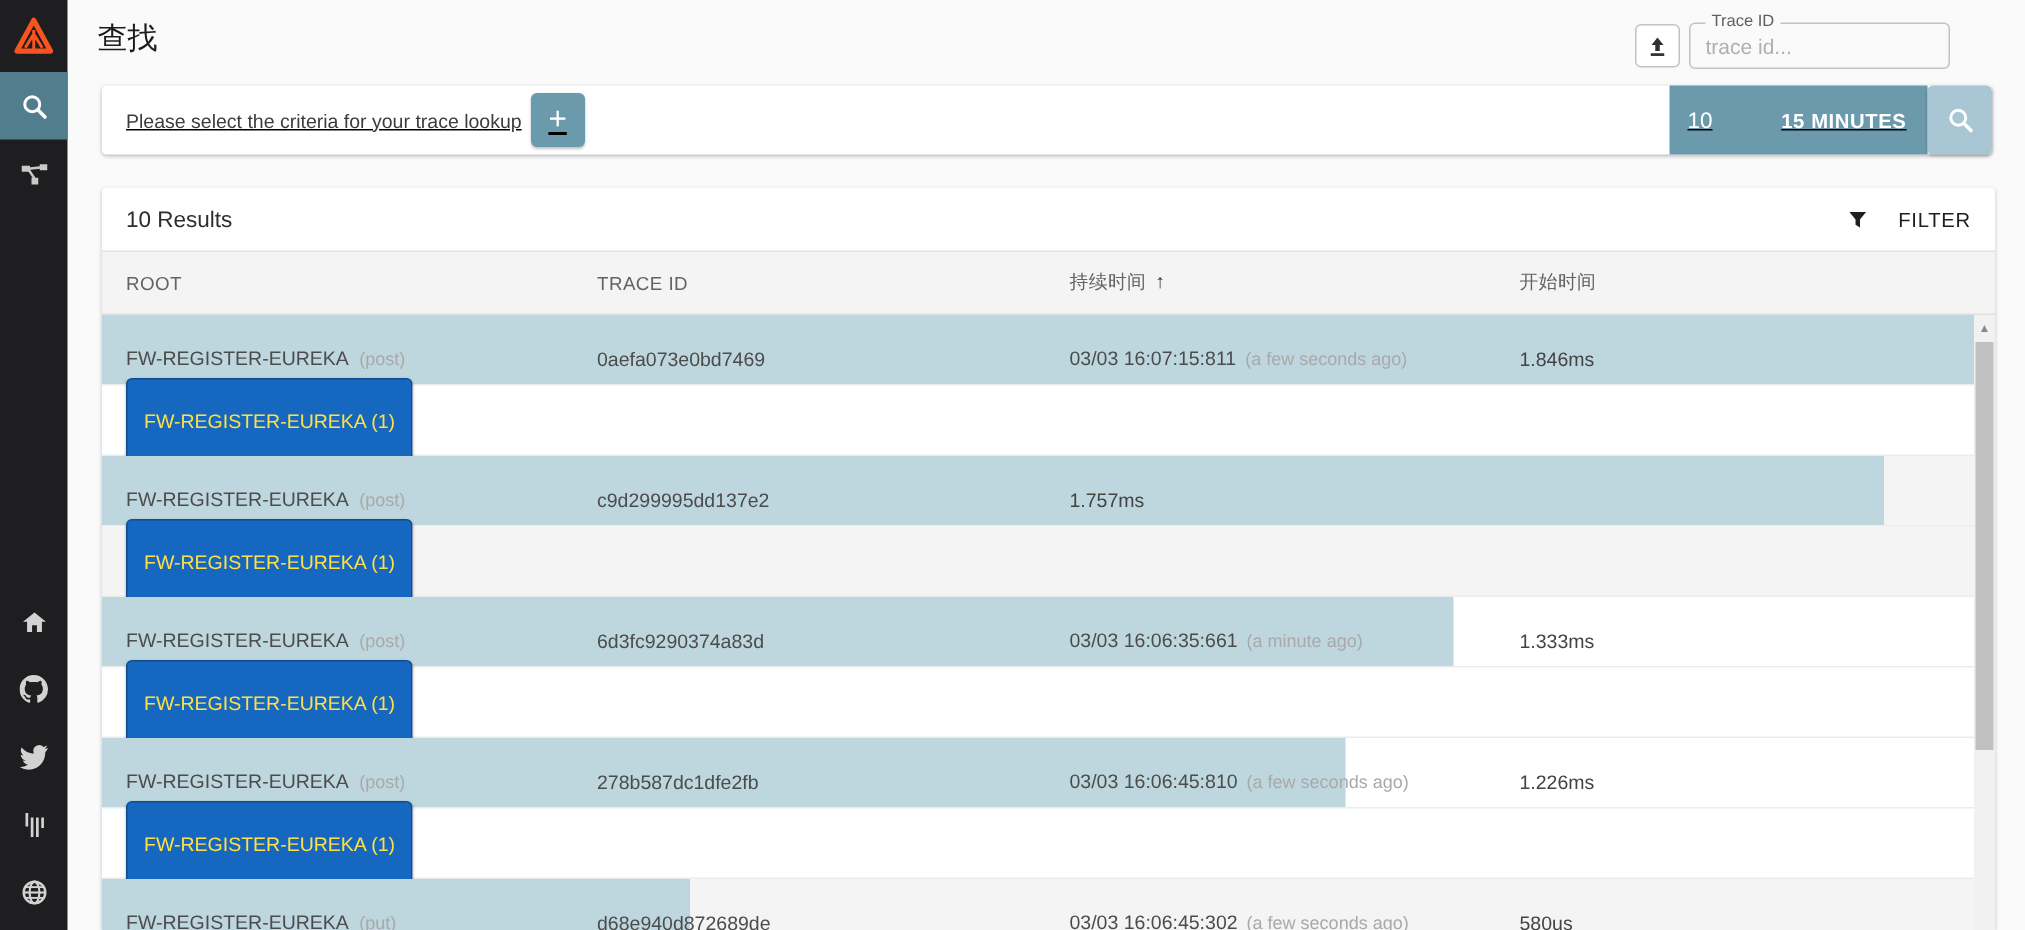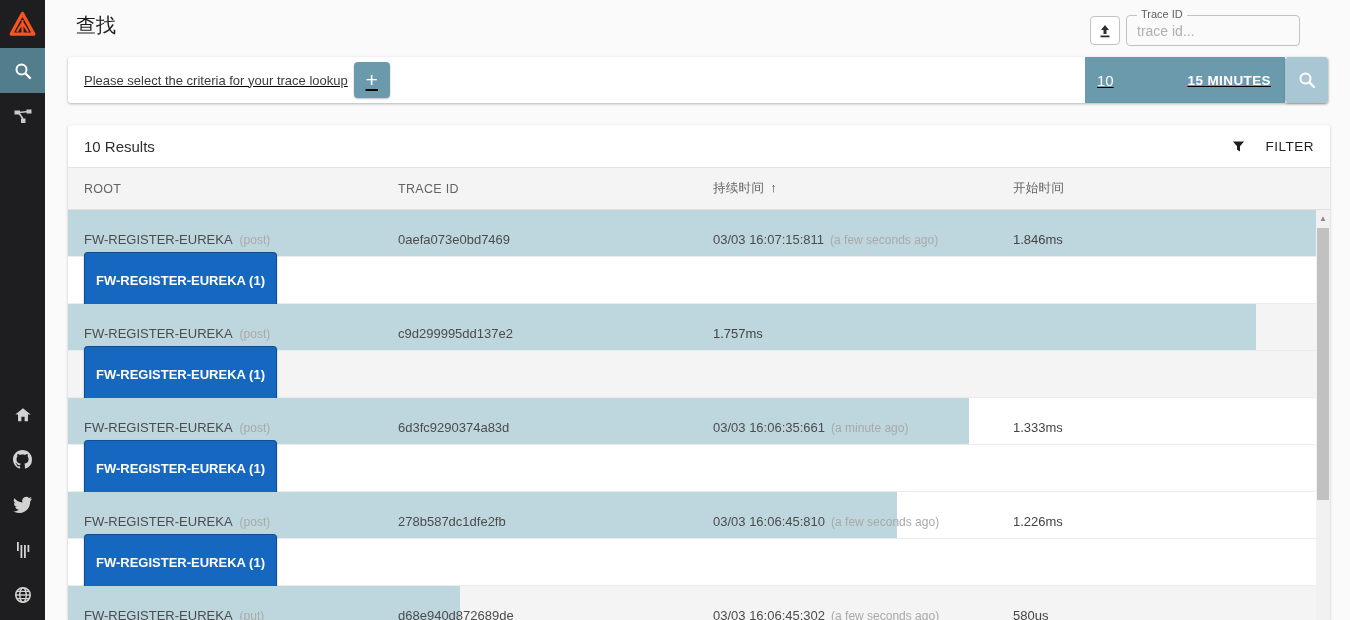--- a/index.html
+++ b/index.html
@@ -9,42 +9,42 @@
   
   .sidebar { position:absolute; left:0; top:0; width:45px; height:620px;
     background:var(--c-sidebar); display:flex; flex-direction:column; z-index:5; }
   .logo-box { width:45px; height:48px; display:flex; align-items:center; justify-content:center; }
   .nav-item { width:45px; height:45px; display:flex; align-items:center; justify-content:center; cursor:pointer; }
   .nav-item.active { background:var(--c-nav-active); }
   .side-bottom { margin-top:auto; display:flex; flex-direction:column; padding-bottom:3px; }
   .side-bottom .nav-item { height:45px; }
 
   
-  .page-title { position:absolute; left:76px; top:12px; font-size:20px; color:#1b1b1b; }
+  .page-title { position:absolute; left:65px; top:12px; font-size:20px; color:#1b1b1b; }
   .upload-btn { position:absolute; left:1090px; top:16px; width:30px; height:29px;
     background:#fff; border:1px solid #c2c2c2; border-radius:4px;
     display:flex; align-items:center; justify-content:center; cursor:pointer; }
   .traceid-wrap { position:absolute; left:1126px; top:15px; width:174px; height:31px;
     border:1px solid #c2c2c2; border-radius:4px; background:transparent; }
   .traceid-wrap .float-label { position:absolute; top:-8px; left:10px; font-size:11px;
     color:#5f5f5f; background:#fafafa; padding:0 4px; }
   .traceid-wrap input { width:100%; height:100%; border:none; outline:none; background:transparent;
     padding:0 10px; font-size:14px; color:#ef4444; font-family:"Liberation Sans", sans-serif; }
   .traceid-wrap input::placeholder { color:#b0b0b0; }
 
   
   .search-bar { position:absolute; left:68px; top:57px; width:1260px; height:46px;
     background:#fff; border-radius:3px; box-shadow:0 1px 3px rgba(0,0,0,.28);
     display:flex; align-items:center;text-decoration:underline; }
   .search-hint { margin-left:16px; font-size:13px; color:#3c3c3c; }
   .add-criterion { margin-left:6px; width:36px; height:36px; border:none; border-radius:4px;
     background:var(--c-teal); color:#fff; font-size:21px; line-height:36px; cursor:pointer;
     box-shadow:0 1px 2px rgba(0,0,0,.25); }
   .bar-right { margin-left:auto; height:46px; display:flex; align-items:stretch; }
-  .limit-lookback { width:200px; background:var(--c-teal); color:#fff;
+  .limit-lookback { width:172px; background:var(--c-teal); color:#fff;
     display:flex; align-items:center; }
   .limit-val { padding-left:12px; font-size:15px; }
   .lookback-val { margin-left:auto; padding-right:14px; font-size:13.5px; font-weight:bold; letter-spacing:.4px; }
   .search-go { width:43px; height:46px; border:none; border-radius:4px;
     background:var(--c-search-btn); display:flex; align-items:center; justify-content:center;
     cursor:pointer; box-shadow:0 1px 2px rgba(0,0,0,.25); }
 
   
   .results-card { position:absolute; left:68px; top:125px; width:1262px; height:495px;
     background:#fff; border-radius:3px 3px 0 0; box-shadow:0 1px 3px rgba(0,0,0,.22); overflow:hidden; }
@@ -66,22 +66,22 @@
     display:flex; align-items:center; }
   .trace-group.stripe .trace-main, .trace-group.stripe .trace-badge-row { background:var(--c-stripe); }
 
   .svc-name { font-size:13px; color:#4c4c4c; }
   .svc-method { font-size:12px; color:#a9a9a9; margin-left:7px; }
   .cell-trace-id { font-size:13px; color:#4c4c4c; }
   .cell-start { font-size:13px; color:#4c4c4c; }
   .rel-time { font-size:12px; color:#a9a9a9; margin-left:6px; }
   .cell-duration { font-size:13px; color:#444; }
 
-  .service-badge { margin-left:16px; background:var(--c-badge); color:#ffffff;
-    font-size:13px; font-weight:bold; padding:20px 11px; border-radius:4px;
+  .service-badge { margin-left:16px; background:var(--c-badge); color:#fde047;
+    font-size:13px; font-weight:normal; padding:20px 11px; border-radius:4px;
     border:1px solid rgba(0,0,0,.25); box-shadow:0 1px 2px rgba(0,0,0,.3); cursor:pointer; }
 
   
   .v-scrollbar { position:absolute; right:0; top:85px; width:14px; height:410px;
     background:#f1f1f1; z-index:3; }
   .v-scrollbar .sb-up { position:absolute; top:2px; left:0; width:14px; height:13px;
     display:flex; align-items:center; justify-content:center; color:#8a8a8a; font-size:8px; cursor:pointer; }
   .v-scrollbar .sb-thumb { position:absolute; top:18px; left:1px; width:12px; height:272px;
     background:#c1c1c1; cursor:pointer; }
 </style>

